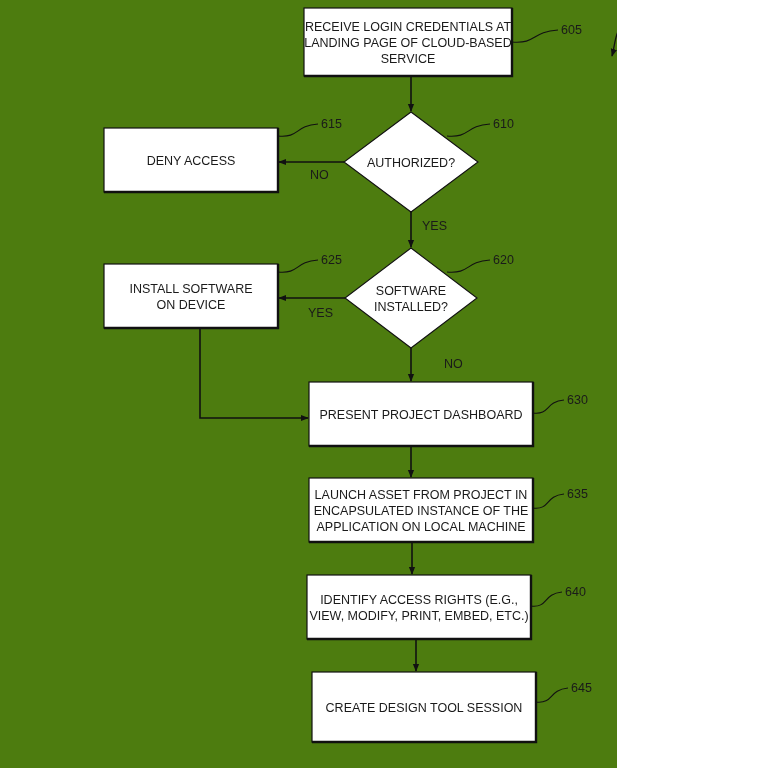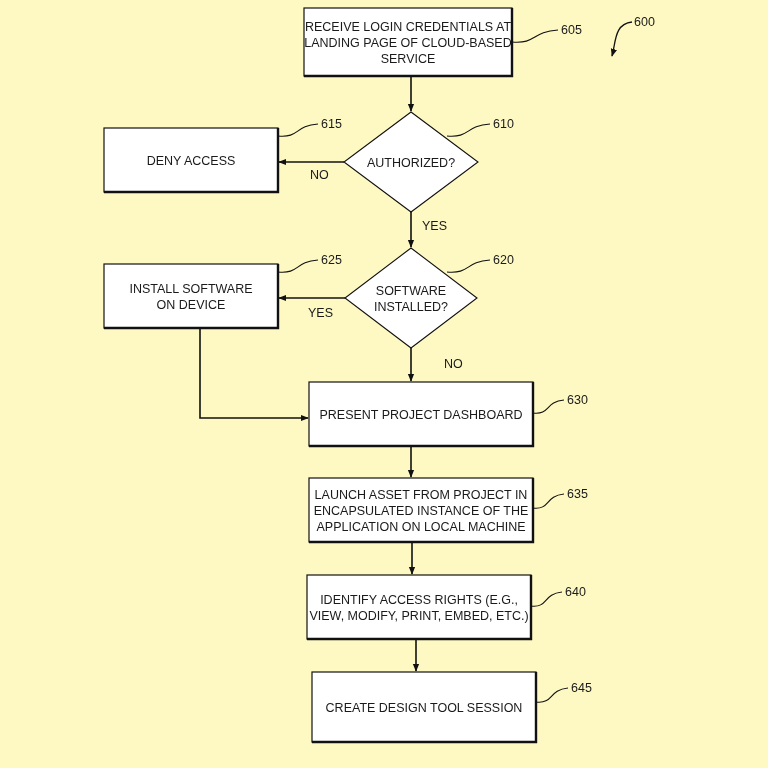--- a/index.html
+++ b/index.html
@@ -1,16 +1,16 @@
 <!DOCTYPE html>
 <html><head>
 <meta charset="utf-8">
 <style>
   html, body { margin: 0; padding: 0; background: #ffffff; }
-  #stage { position: relative; width: 768px; height: 768px; overflow: hidden; background: #fef9c3; }
+  #stage { position: relative; width: 617px; height: 768px; overflow: hidden; background: #4d7c0f; }
   svg { position: absolute; left: 0; top: 0; }
   .box-text, .label-text, .ref-text {
     font-family: "Liberation Sans", sans-serif;
     fill: #1a1a1a;
   }
   .box-text { font-size: 12.5px; }
   .label-text { font-size: 12.5px; }
   .ref-text { font-size: 12.5px; }
 </style>
 </head>

